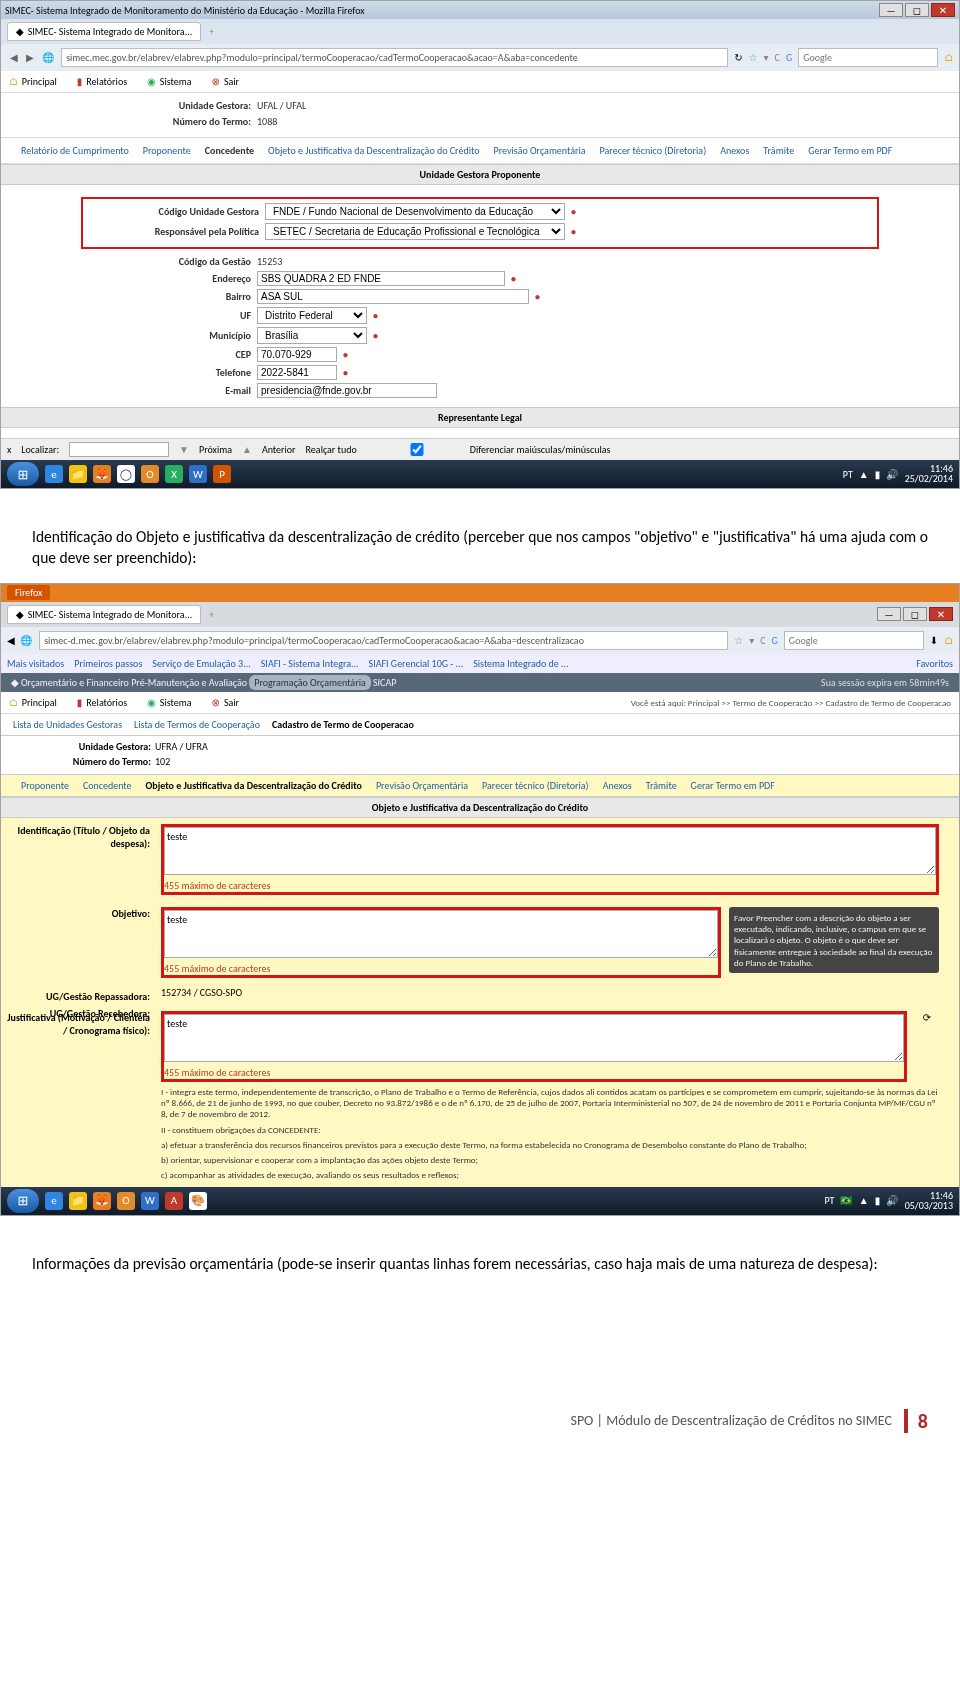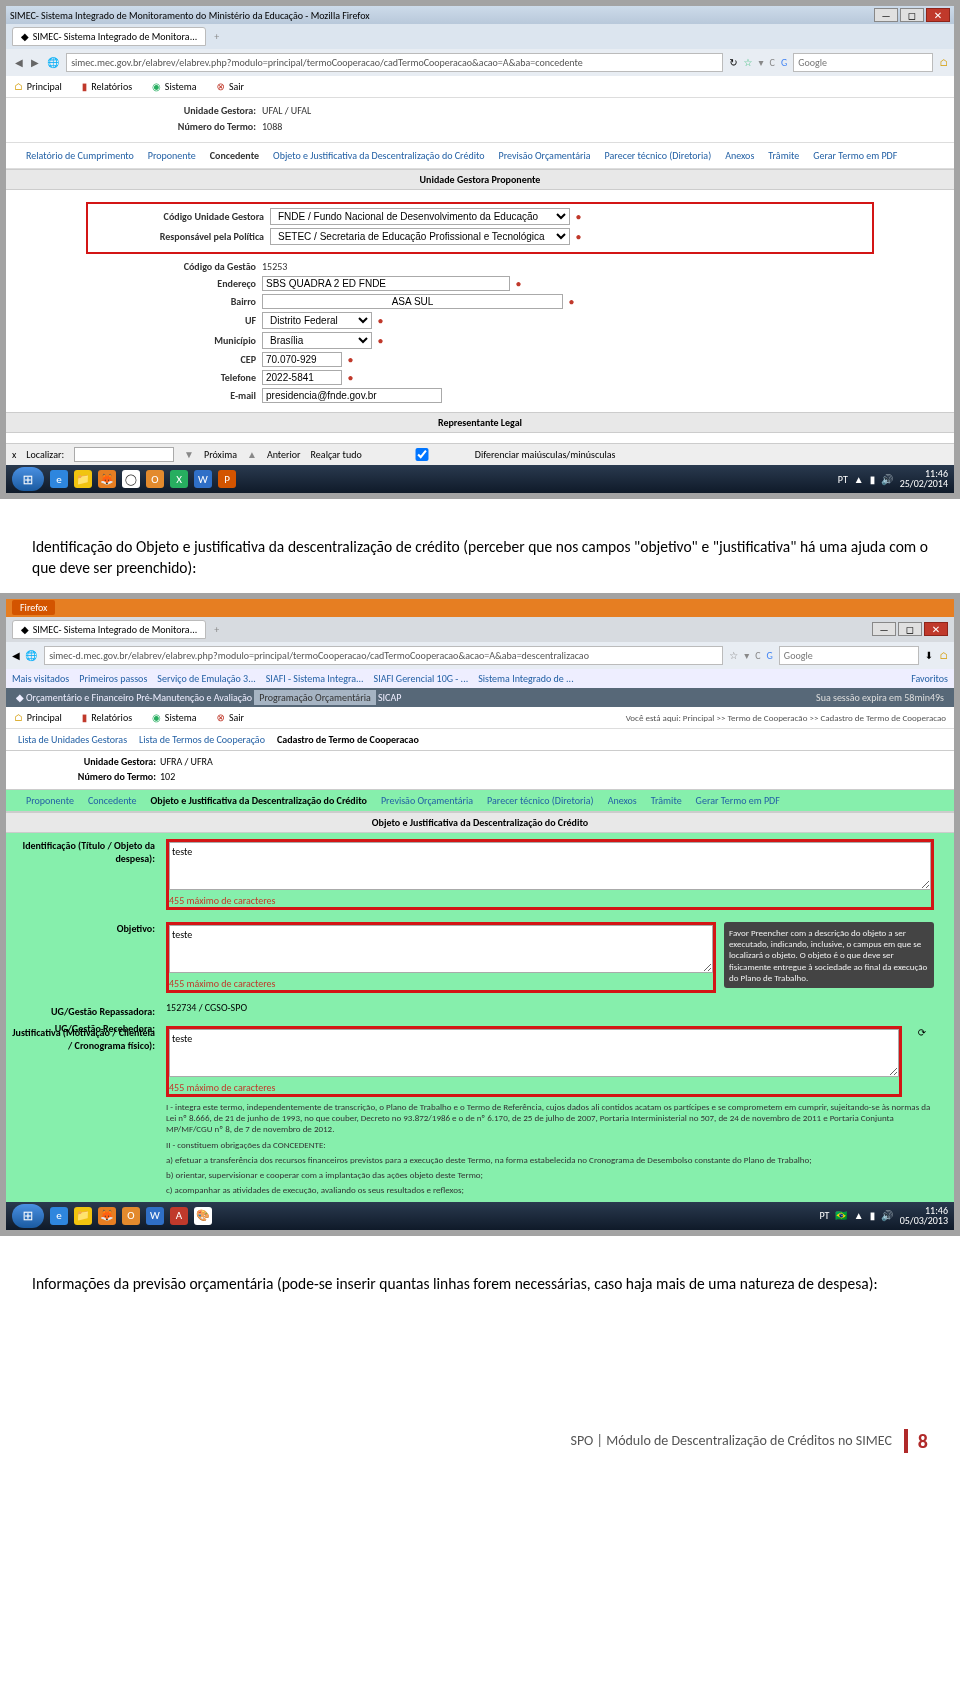--- a/index.html
+++ b/index.html
@@ -4,22 +4,22 @@
 <style>
   * { box-sizing: border-box; margin: 0; padding: 0; }
   body {
     width: 960px;
     font-family: Calibri, Arial, sans-serif;
     background: #fff;
     color: #000;
   }
   .screenshot {
     width: 100%;
-    border: 6px solid #a3a3a3;
-    background: #86efac;
+    border: 1px solid #a3a3a3;
+    background: #fef9c3;
     margin-bottom: 20px;
   }
   
   .win-chrome {
     background: linear-gradient(#cddbea, #b8c8da);
     padding: 2px 4px;
     font-size: 10px;
     color: #000;
     display: flex;
     justify-content: space-between;
@@ -183,21 +183,21 @@
         <span class="lbl">Código da Gestão</span>
         <span class="val">15253</span>
       </div>
     <div class="formrow">
         <span class="lbl">Endereço</span>
         <input style="width: 248px;" value="SBS QUADRA 2 ED FNDE">
         <span class="req-dot">•</span>
       </div>
     <div class="formrow">
         <span class="lbl">Bairro</span>
-        <input style="width: 301px; text-align: center;" value="ASA SUL">
+        <input style="width: 272px;" value="ASA SUL">
         <span class="req-dot">•</span>
       </div>
     <div class="formrow">
         <span class="lbl">UF</span>
         <select style="width:110px"><option>Distrito Federal</option></select>
         <span class="req-dot">•</span>
       </div>
     <div class="formrow">
         <span class="lbl">Município</span>
         <select style="width:110px"><option>Brasília</option></select>
@@ -299,21 +299,21 @@
     <span>SIAFI - Sistema Integra...</span>
     <span>SIAFI Gerencial 10G - ...</span>
     <span>Sistema Integrado de ...</span>
     <span style="margin-left:auto">Favoritos</span>
   </div>
   <div class="breadcrumb">
     <div>
       <span>◆</span>
       <span>Orçamentário e Financeiro</span>
       <span>Pré-Manutenção e Avaliação</span>
-      <span style="background:#a6b4c3;color:#333;padding:1px 5px;border-radius:0;">Programação Orçamentária</span>
+      <span style="background:#a6b4c3;color:#333;padding:1px 5px;border-radius:6px;">Programação Orçamentária</span>
       <span>SICAP</span>
     </div>
     <div class="right-text">Sua sessão expira em 58min49s</div>
   </div>
   <div class="bookbar">
     <div class="item">
         <span class="ic-home">⌂</span>
         <span>Principal</span>
       </div>
     <div class="item">

